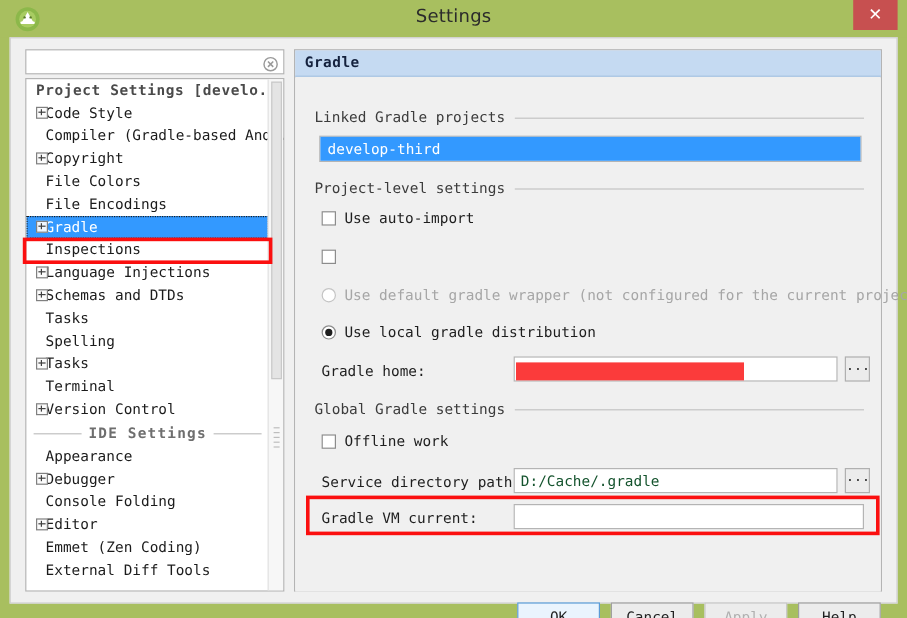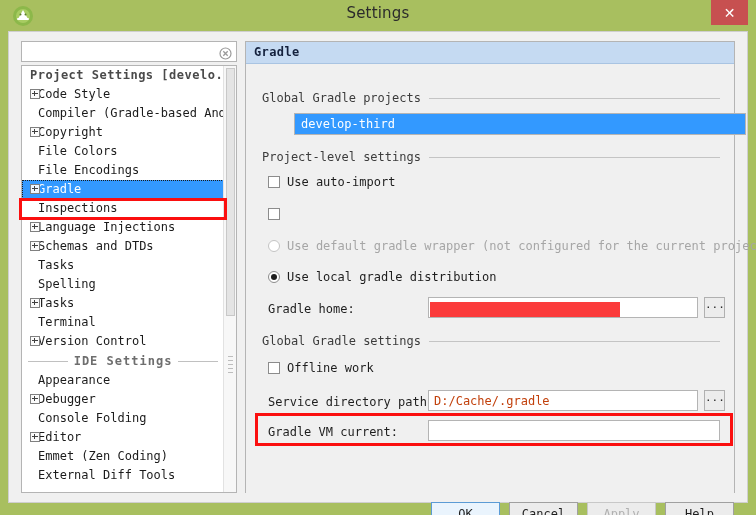--- a/index.html
+++ b/index.html
@@ -231,21 +231,21 @@
     color: #1e1e1e; white-space: nowrap;
   }
   .txtfield {
     position: absolute; height: 21px;
     background: #ffffff; border: 1px solid #b4b4b4;
     box-sizing: border-box;
   }
   .txtfield .val {
     position: absolute; left: 5px; top: 3px;
     font-family: "DejaVu Sans Mono", monospace; font-size: 12px;
-    color: #c2410c; white-space: nowrap;
+    color: #14532d; white-space: nowrap;
   }
   .redaction {
     position: absolute; left: 1px; top: 4px;
     height: 15px; background: #fb3b3b;
   }
   .browse-btn {
     position: absolute; width: 21px; height: 21px;
     background: #ececec; border: 1px solid #b0b0b0;
     box-sizing: border-box; cursor: pointer;
     font-family: "DejaVu Sans Mono", monospace; font-size: 11px;
@@ -348,25 +348,25 @@
     <div class="anno" style="left:10px; top:166px; width:208px; height:22px;"></div>
 
     <div class="right-panel">
       <div class="panel-header">
         <div class="ttl">Gradle</div>
       </div>
 
       <div class="panel-content">
 
         <div class="section" style="top:25px;">
-          <span class="lbl">Global Gradle projects</span>
+          <span class="lbl">Linked Gradle projects</span>
           <span class="rule"></span>
         </div>
 
-        <div class="linked-list" style="top:48px;margin-left:28px;">
+        <div class="linked-list" style="top:48px;">
           <div class="linked-item">develop-third</div>
         </div>
 
         <div class="section" style="top:84px;">
           <span class="lbl">Project-level settings</span>
           <span class="rule"></span>
         </div>
 
         <div class="opt-row" style="top:108px;">
           <span class="cbox"></span>

